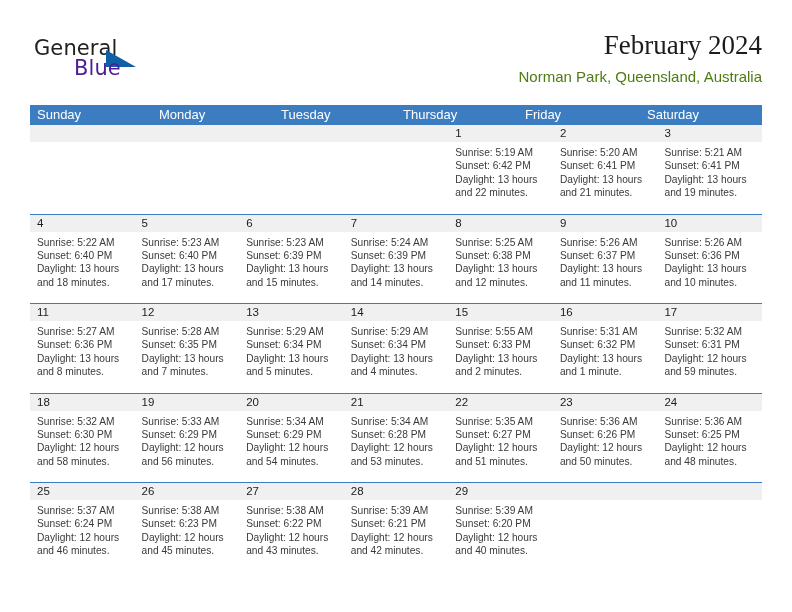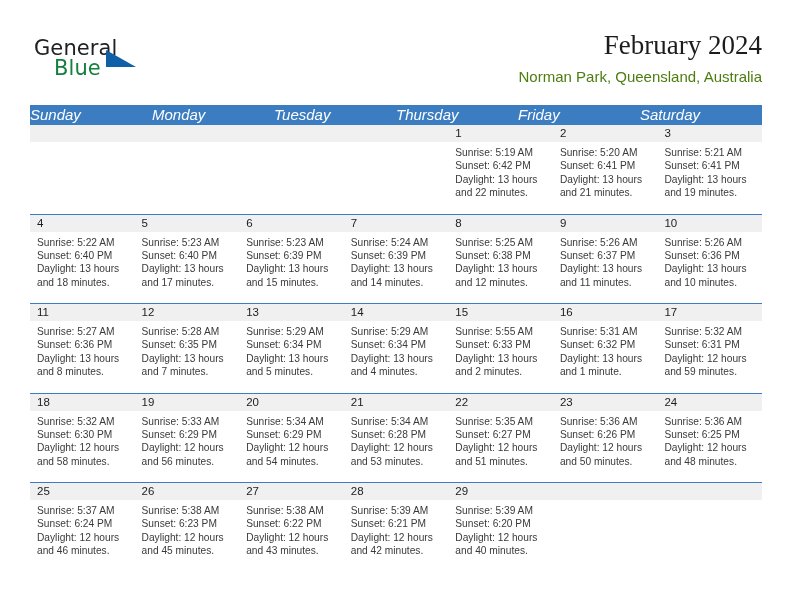--- a/index.html
+++ b/index.html
@@ -40,25 +40,25 @@
     position: absolute;
     left: 4px;
     top: 0px;
     font-size: 21px;
     letter-spacing: 0.1px;
     color: #202020;
     font-family: "DejaVu Sans", sans-serif;
   }
   .brand-blue {
     position: absolute;
-    left: 24px;
+    left: 44px;
     top: 20px;
     font-size: 21px;
     letter-spacing: 0.1px;
-    color: #15803d;
+    color: #4c1d95;
     font-family: "DejaVu Sans", sans-serif;
   }
   .brand-mark {
     position: absolute;
     left: 76px;
     top: 14px;
     width: 0;
     height: 0;
     border-left: 30px solid #1060a8;
     border-top: 17px solid transparent;
@@ -93,25 +93,25 @@
     width: 732px;
   }
   .weekday-row {
     display: flex;
     background: #3b7dc0;
     height: 20px;
   }
   .weekday {
     flex: 1 1 0;
     color: #ffffff;
-    font-size: 15px;
+    font-size: 13px;
     line-height: 20px;
+    padding-left: 7px;
     box-sizing: border-box;
     white-space: nowrap;
-    font-style: italic;
   }
 
   .week-row {
     display: flex;
     height: 89.5px;
     border-bottom: 1.5px solid #3b7dc0;
     box-sizing: border-box;
   }
   .week-row.last {
     border-bottom: none;

